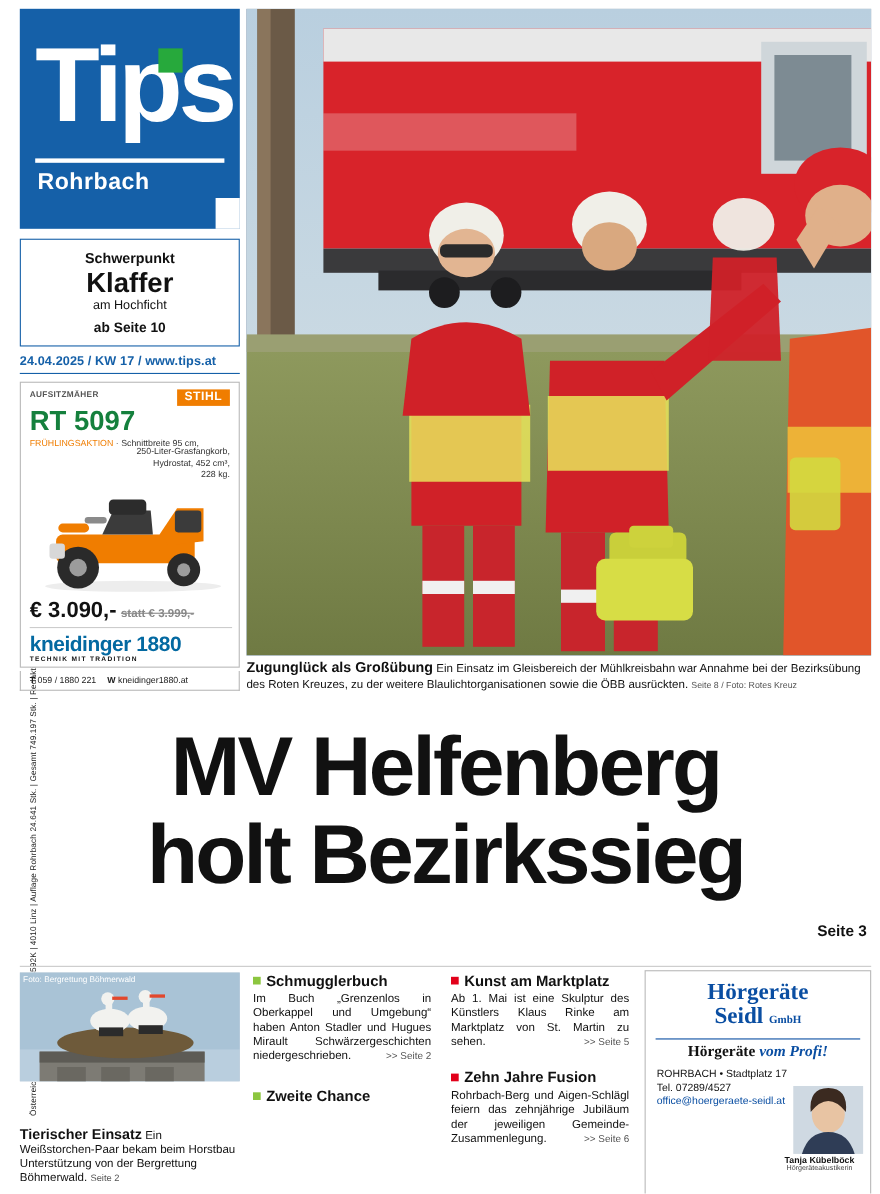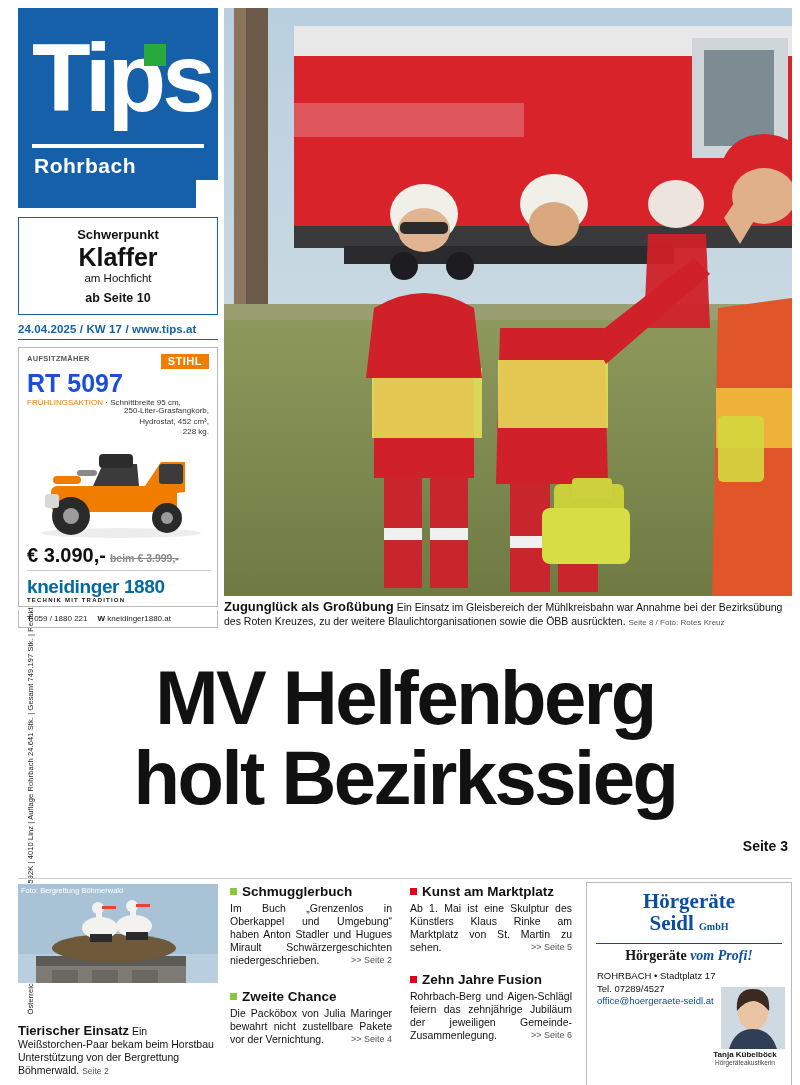--- a/index.html
+++ b/index.html
@@ -77,21 +77,21 @@
   .ad {
     margin-top:7px; width:200px; border:1px solid #b9b9b9; background:#fff;
     position:relative; padding:6px 8px 0 8px; height:260px;
   }
   .ad-top { display:flex; justify-content:space-between; align-items:flex-start; }
   .ad-cat { font-size:7.5px; font-weight:bold; color:#555; letter-spacing:0.3px; }
   .stihl {
     background:#f07d00; color:#fff; font-weight:bold; font-size:11px;
     padding:1px 7px 2px 7px; letter-spacing:0.5px;
   }
-  .ad-model { font-size:25px; font-weight:bold; color:#1d4ed8; line-height:26px; margin-top:1px; }
+  .ad-model { font-size:25px; font-weight:bold; color:#15803d; line-height:26px; margin-top:1px; }
   .ad-promo { font-size:8px; font-weight:bold; color:#f07d00; margin-top:2px; }
   .ad-promo span { color:#333; font-weight:normal; }
   .ad-specs { font-size:8px; color:#333; line-height:10.5px; text-align:right; margin-top:-1px;}
   .mower { position:absolute; left:14px; top:86px; width:175px; height:105px; }
   .ad-price {
     position:absolute; left:8px; top:196px; font-size:20px; font-weight:bold; color:#111;
   }
   .ad-old { font-size:10.5px; color:#888; font-weight:bold; text-decoration:line-through; margin-left:4px;}
   .ad-rule { position:absolute; left:8px; top:222px; width:184px; border-top:1px solid #ccc; }
   .kneidinger {
@@ -241,21 +241,21 @@
         <rect x="44" y="36" width="20" height="6" rx="3" fill="#8a8a8a"></rect>
         <rect x="20" y="42" width="28" height="8" rx="4" fill="#f07d00"></rect>
         <circle cx="38" cy="82" r="19" fill="#2a2a2a"></circle>
         <circle cx="38" cy="82" r="8" fill="#9c9c9c"></circle>
         <circle cx="134" cy="84" r="15" fill="#2a2a2a"></circle>
         <circle cx="134" cy="84" r="6" fill="#9c9c9c"></circle>
         <rect x="12" y="60" width="14" height="14" rx="3" fill="#d8d8d8"></rect>
       </svg>
 
       <div class="ad-price">
-        <span>€ 3.090,-</span><span class="ad-old">beim € 3.999,-</span>
+        <span>€ 3.090,-</span><span class="ad-old">statt € 3.999,-</span>
       </div>
       <div class="ad-rule"></div>
       <div class="kneidinger">
         <div class="kn-name">kneidinger 1880</div>
         <div class="kn-sub">TECHNIK MIT TRADITION</div>
       </div>
     </div>
 
     <div class="ad-contact">
       <span><b>T</b>&nbsp;<span>059 / 1880 221</span></span>
@@ -393,21 +393,20 @@
             <span class="bullet"></span>
             <span>Schmugglerbuch</span>
           </div>
         <div class="t-body"><span>Im Buch „Grenzenlos in Oberkappel und Umgebung“ haben Anton Stadler und Hugues Mirault Schwärzergeschichten niedergeschrieben.</span> <span class="t-ref">&gt;&gt; Seite 2</span></div>
       </div>
       <div class="teaser" style="margin-top:22px;">
         <div class="t-head">
             <span class="bullet"></span>
             <span>Zweite Chance</span>
           </div>
-        <div class="t-body"><span>Die Packöbox von Julia Maringer bewahrt nicht zustellbare Pakete vor der Vernichtung.</span> <span class="t-ref">&gt;&gt; Seite 4</span></div>
       </div>
     </div>
 
     <div class="teaser-col tc2">
       <div class="teaser">
         <div class="t-head">
             <span class="bullet red"></span>
             <span>Kunst am Marktplatz</span>
           </div>
         <div class="t-body"><span>Ab 1. Mai ist eine Skulptur des Künstlers Klaus Rinke am Marktplatz von St. Martin zu sehen.</span> <span class="t-ref">&gt;&gt; Seite 5</span></div>

